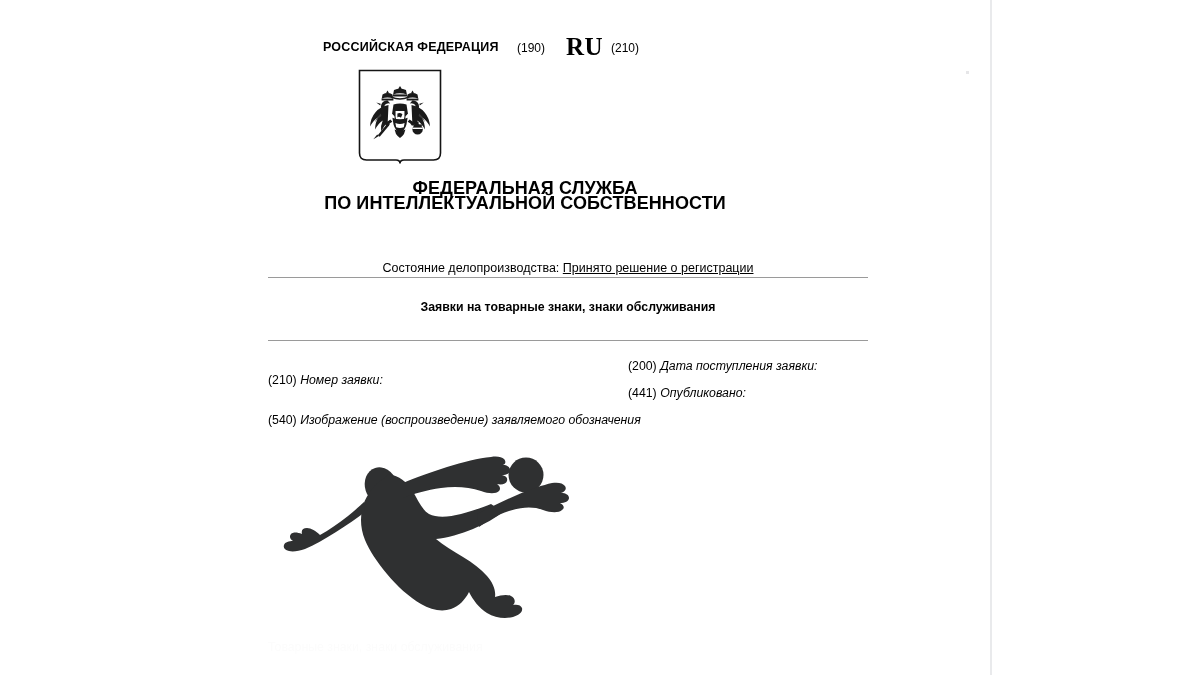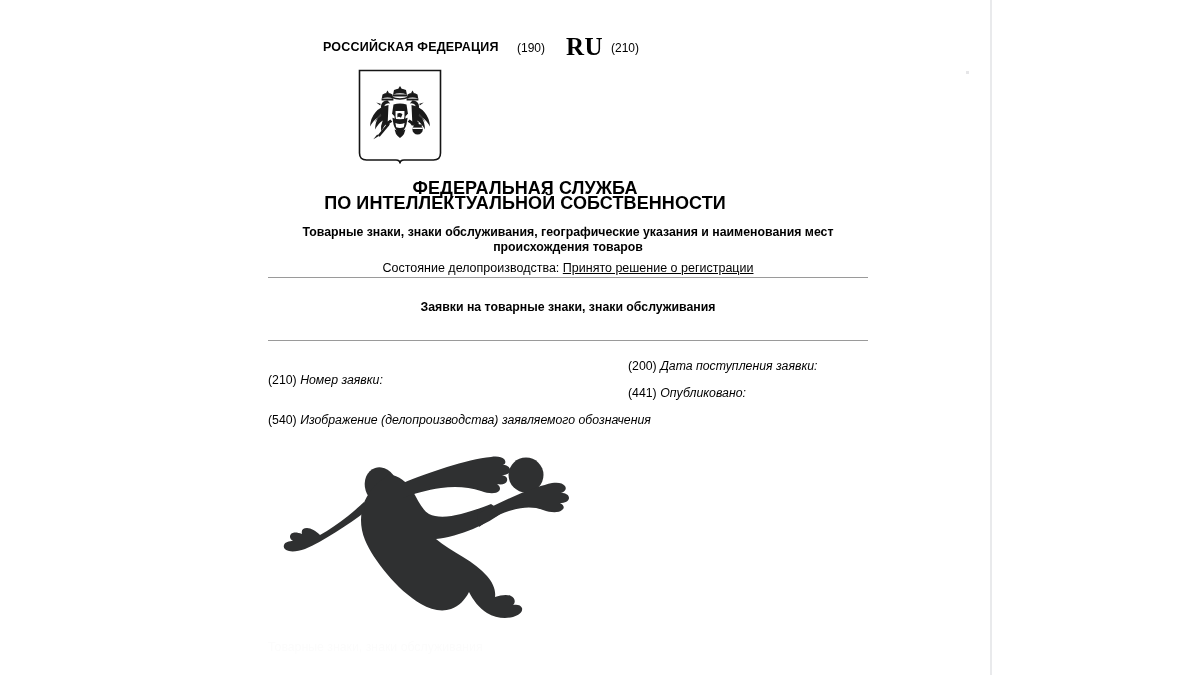--- a/index.html
+++ b/index.html
@@ -275,21 +275,20 @@
           <path d="M12.6,8.6 h10 v1.4 h-10 Z" fill="#ffffff"></path>
         </g>
       </svg>
     </div>
 
     <div class="agency-title">
       <div>ФЕДЕРАЛЬНАЯ СЛУЖБА</div>
       <div>ПО ИНТЕЛЛЕКТУАЛЬНОЙ СОБСТВЕННОСТИ</div>
     </div>
 
-    <div class="kinds-heading">Товарные знаки, знаки обслуживания, географические указания и наименования мест происхождения товаров</div>
 
     <div class="status-line">
       <span>Состояние делопроизводства:</span>
       <span class="status-link" style="color: #000000;">Принято решение о регистрации</span>
     </div>
 
     <div class="hrule r1" style="background: rgb(154, 154, 154);"></div>
 
     <div class="section-title">Заявки на товарные знаки, знаки обслуживания</div>
 
@@ -308,21 +307,21 @@
     </div>
 
     <div class="field f-441">
       <span class="code">(441)</span>
       <span class="label">Опубликовано:</span>
       <span class="value"></span>
     </div>
 
     <div class="field f-540">
       <span class="code">(540)</span>
-      <span class="label">Изображение (делопроизводства) заявляемого обозначения</span>
+      <span class="label">Изображение (воспроизведение) заявляемого обозначения</span>
     </div>
 
     <div class="mark-image">
       <svg viewBox="0 0 302 174" xmlns="http://www.w3.org/2000/svg" preserveAspectRatio="xMidYMid meet">
         <g fill="#2f3031">
 
           <circle cx="245" cy="23" r="17.5"></circle>
 
           <ellipse cx="100" cy="34" rx="16" ry="19" transform="rotate(-18 100 34)"></ellipse>
 

